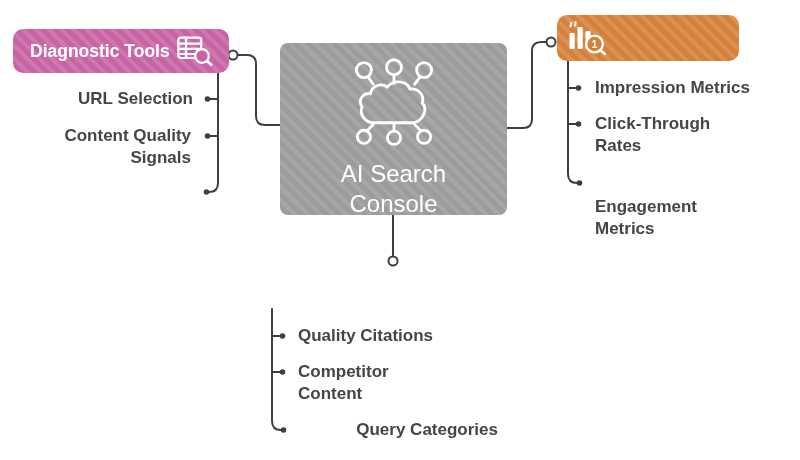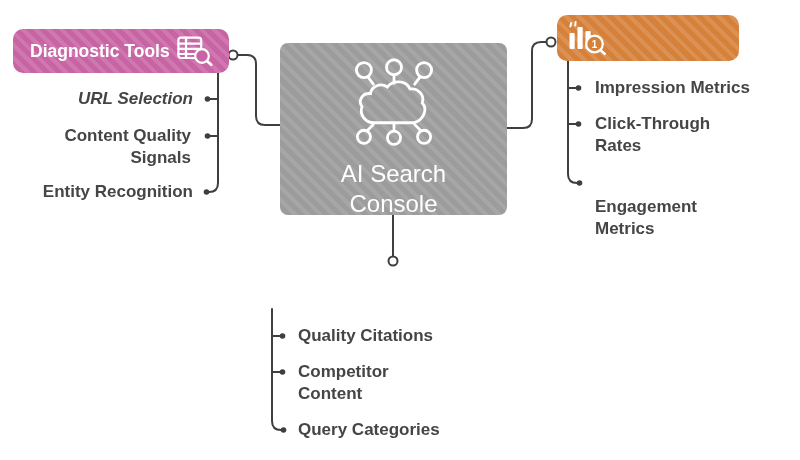--- a/index.html
+++ b/index.html
@@ -39,29 +39,29 @@
   .center-box .center-icon{margin-top:13px;}
   .center-title{
     margin-top:5px;width:150px;text-align:center;color:#fff;
     font-weight:normal;font-size:24px;line-height:30px;
   }
 
   .item{
     position:absolute;font-weight:bold;font-size:17px;line-height:22px;color:#454545;
   }
   .item-right-align{text-align:right;}
-  .item-url{left:3px;top:88px;width:190px;font-style:italic;}
+  .item-url{left:3px;top:88px;width:190px;}
   .item-cq{left:36px;top:125px;width:155px;}
   .item-er{left:3px;top:181px;width:190px;}
   .item-iv{left:595px;top:77px;width:190px;}
   .item-ctr{left:595px;top:113px;width:150px;}
   .item-em{left:595px;top:172px;width:135px;margin-top:24px;}
   .item-ec{left:298px;top:325px;width:200px;}
   .item-ca{left:298px;top:361px;width:125px;}
-  .item-qc{left:298px;top:419px;width:200px;}
+  .item-qc{left:298px;top:419px;width:200px;text-align:right;}
 </style>
 </head>
 <body>
 
 <div class="canvas">
 
   <svg class="connectors" width="800" height="460">
 
     <path d="M238 55 H247 Q256 55 256 64 V116 Q256 125 265 125 H280"></path>
     <circle class="node" cx="233" cy="55" r="4.5"></circle>
@@ -103,21 +103,20 @@
         <line x1="1.4" y1="12.8" x2="24.2" y2="12.8"></line>
         <line x1="1.4" y1="18.0" x2="24.2" y2="18.0"></line>
         <line x1="9" y1="1.6" x2="9" y2="22"></line>
         <circle cx="25" cy="20" r="6.8" fill="#c864a4"></circle>
         <line x1="30.2" y1="25.2" x2="34.2" y2="28.8" stroke-width="2.5"></line>
       </svg>
     </span>
   </div>
   <div class="item item-right-align item-url">URL Selection</div>
   <div class="item item-right-align item-cq">Content Quality Signals</div>
-  <div class="item item-right-align item-er">Entity Recognition</div>
 
   <div class="center-box">
     <span class="center-icon">
       <svg width="110" height="94" viewBox="0 0 116 100" fill="none" stroke="#fff" stroke-width="3" stroke-linecap="round">
         <circle cx="26" cy="15" r="8"></circle>
         <circle cx="58" cy="12" r="8"></circle>
         <circle cx="90" cy="15" r="8"></circle>
         <line x1="30" y1="22" x2="36" y2="30"></line>
         <line x1="58" y1="20" x2="58" y2="29"></line>
         <line x1="86" y1="22" x2="80" y2="30"></line>

